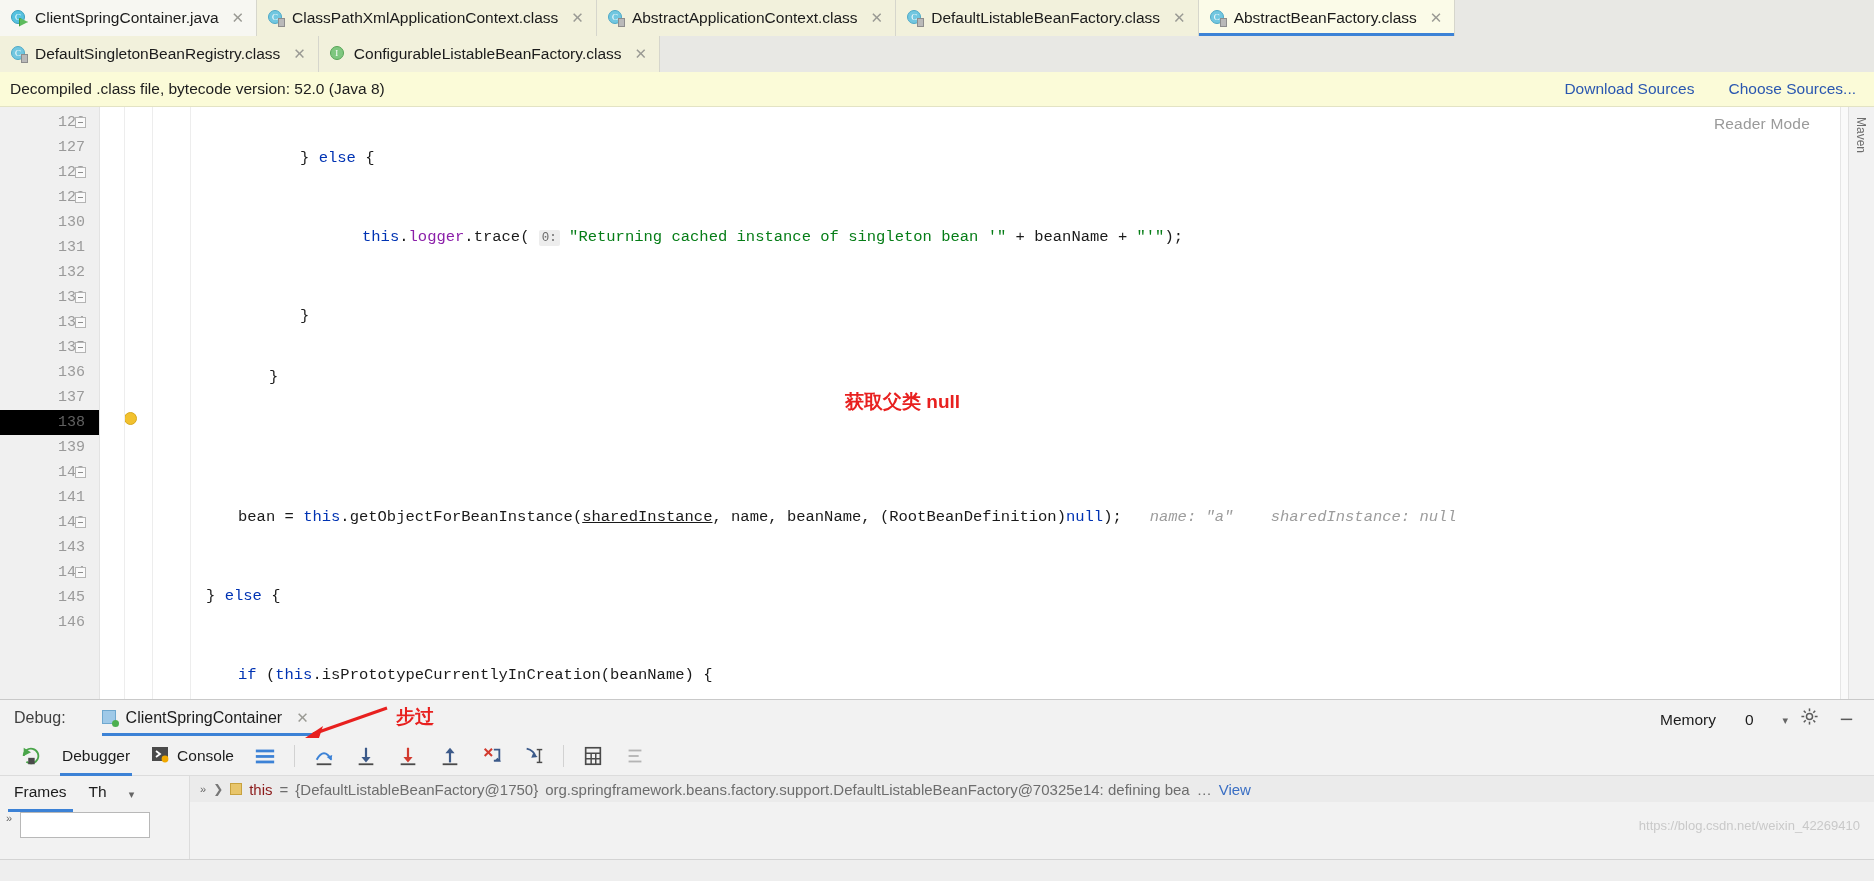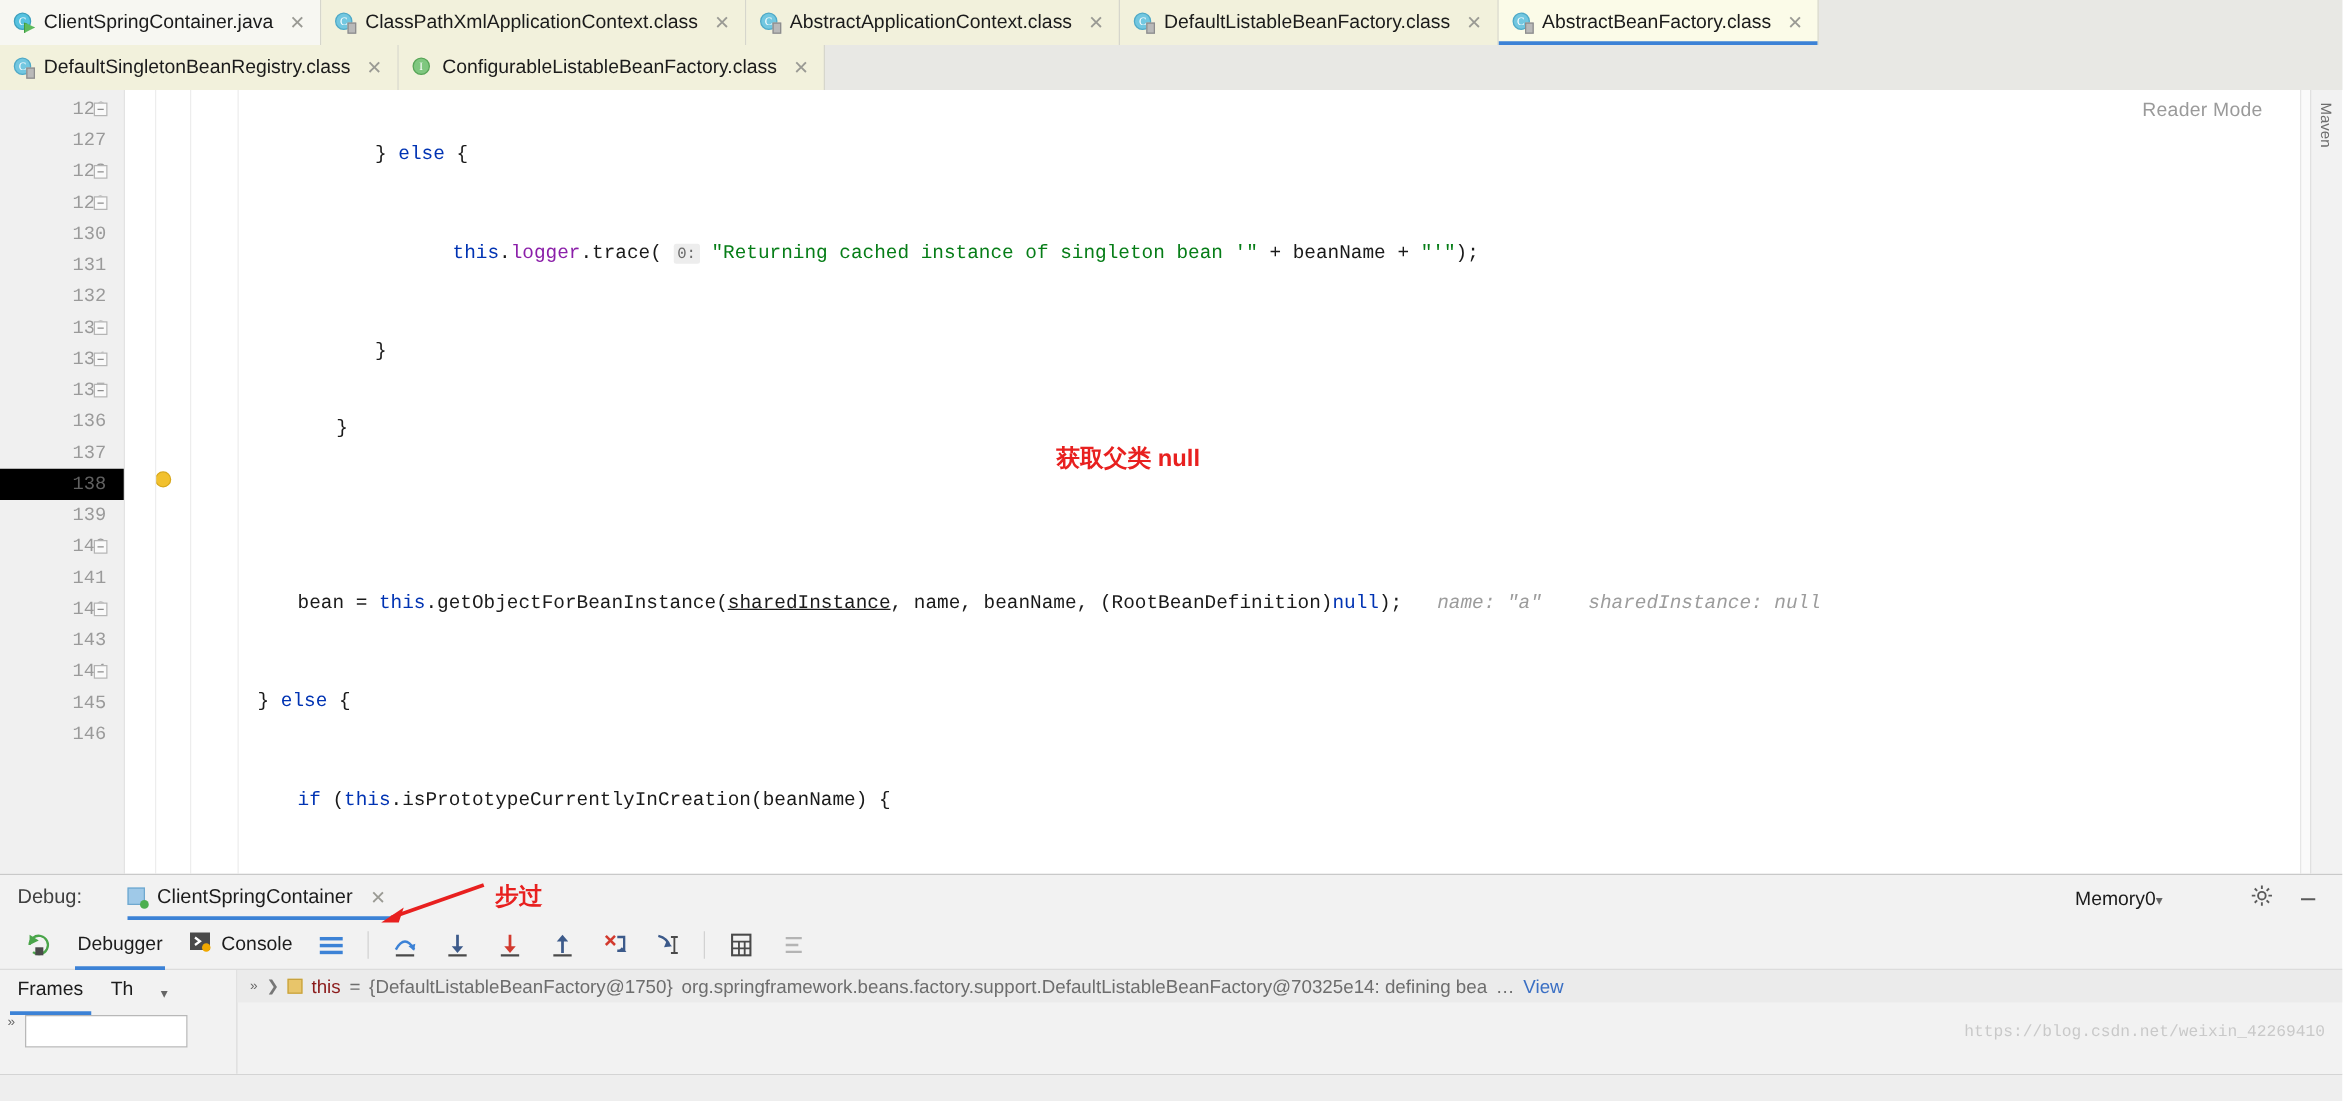--- a/index.html
+++ b/index.html
@@ -149,24 +149,24 @@
   .pane-head .pt.active::after { content:""; position:absolute; left:-6px; right:-6px; bottom:-6px; height:3px; background:#3c82d6; }
   .chev { font-size:11px; color:#666; }
 
   .varrow { display:flex; align-items:center; gap:7px; height:26px; padding-left:10px; font-size:15px; background:#ebebeb; color:#4a4a4a; }
   .varrow .arrow { color:#777; font-size:12px; }
   .fieldicon { width:12px; height:12px; background:#e8c56a; border:1px solid #c8a23e; }
   .vname { color:#8b1a1a; }
   .dim { color:#6d6d6d; }
   .viewlnk { color:#3a6fc4; }
 
-  .memrow { position:absolute; right:0; top:0; width:230px; height:40px; display:flex; align-items:center; justify-content:flex-start; gap:0; padding-left:16px; font-size:15.5px; }
+  .memrow { position:absolute; right:0; top:0; width:230px; height:40px; display:flex; align-items:center; justify-content:flex-start; gap:29px; padding-left:16px; font-size:15.5px; }
 
   .statusbar { height:22px; background:#eeeeee; border-top:1px solid #d4d4d4; }
-  .wm { position:absolute; right:14px; bottom:26px; color:#c9c9c9; font-size:13px; font-family:Liberation Mono, monospace; }
+  .wm { position:absolute; right:14px; bottom:26px; color:#c9c9c9; font-size:13px; font-family:Liberation Sans, sans-serif; }
 </style>
 </head>
 <body>
 
 <div class="ide">
 
   <div class="tabrow row1">
     <div class="tab java">
       <span class="icn javafile">
           <span class="disc">C</span>
@@ -222,20 +222,26 @@
     <div class="tab">
       <span class="icn iface">
           <span class="disc">I</span>
         </span>
       <span>ConfigurableListableBeanFactory.class</span>
       <span class="close">✕</span>
     </div>
     <div style="flex:1;background:#e8e8e4;"></div>
   </div>
 
+  <div class="notify">
+    <span class="msg">Decompiled .class file, bytecode version: 52.0 (Java 8)</span>
+    <span class="spacer"></span>
+    <span class="lnk">Download Sources</span>
+    <span class="lnk">Choose Sources...</span>
+  </div>
 
   <div class="editor-wrap">
 
     <div class="gutter">
       <div class="ln">126</div>
       <div class="ln">127</div>
       <div class="ln">128</div>
       <div class="ln">129</div>
       <div class="ln">130</div>
       <div class="ln">131</div>

